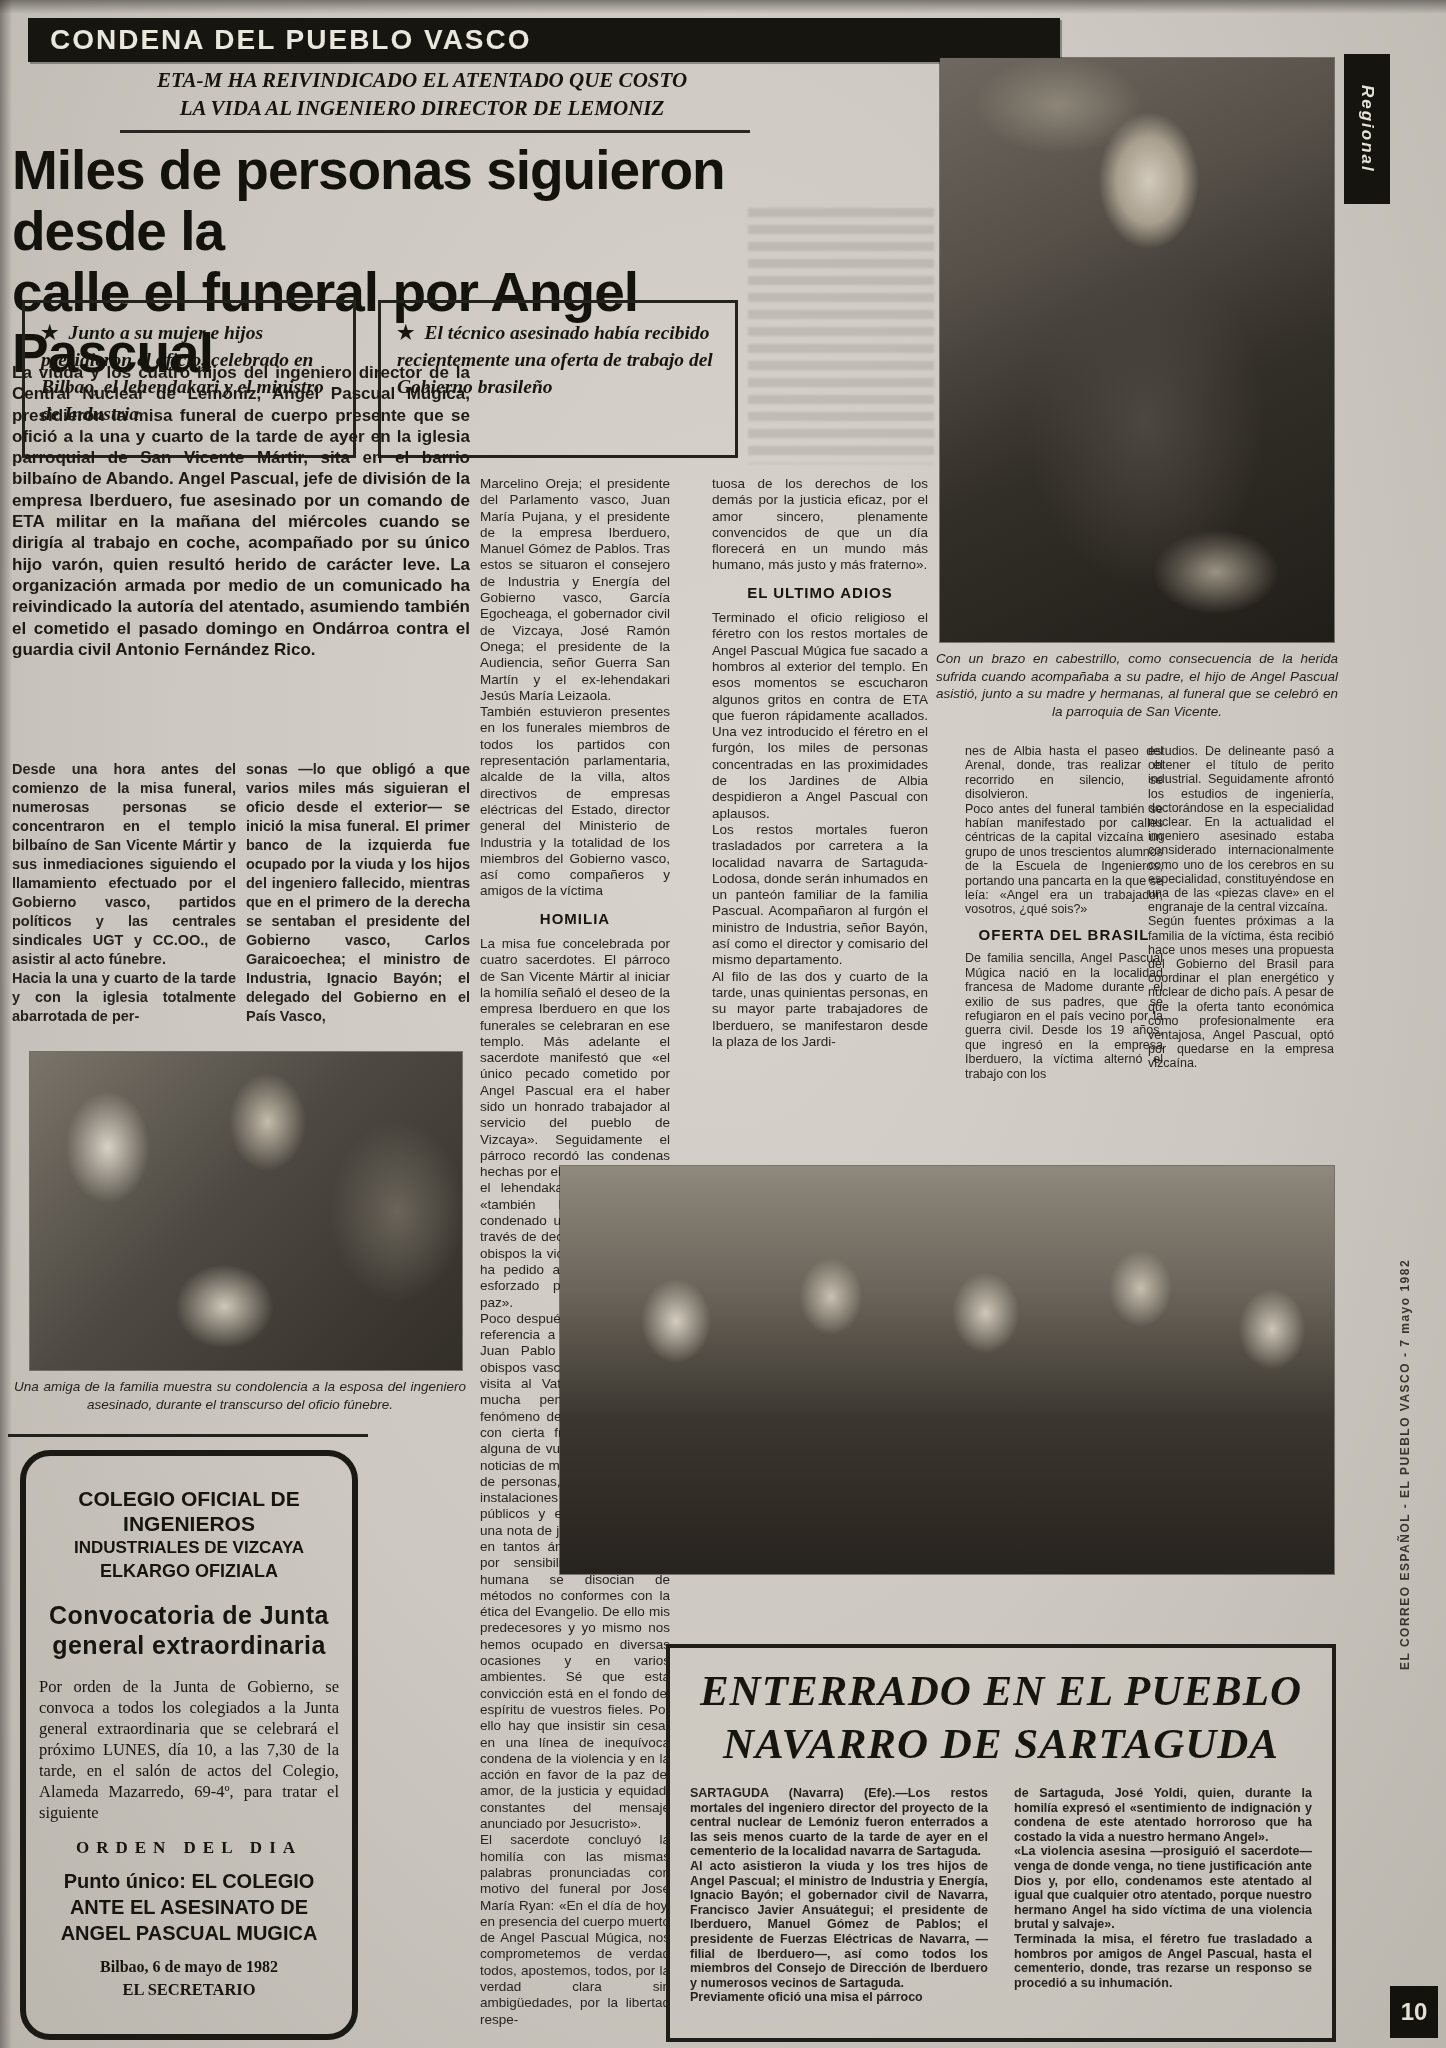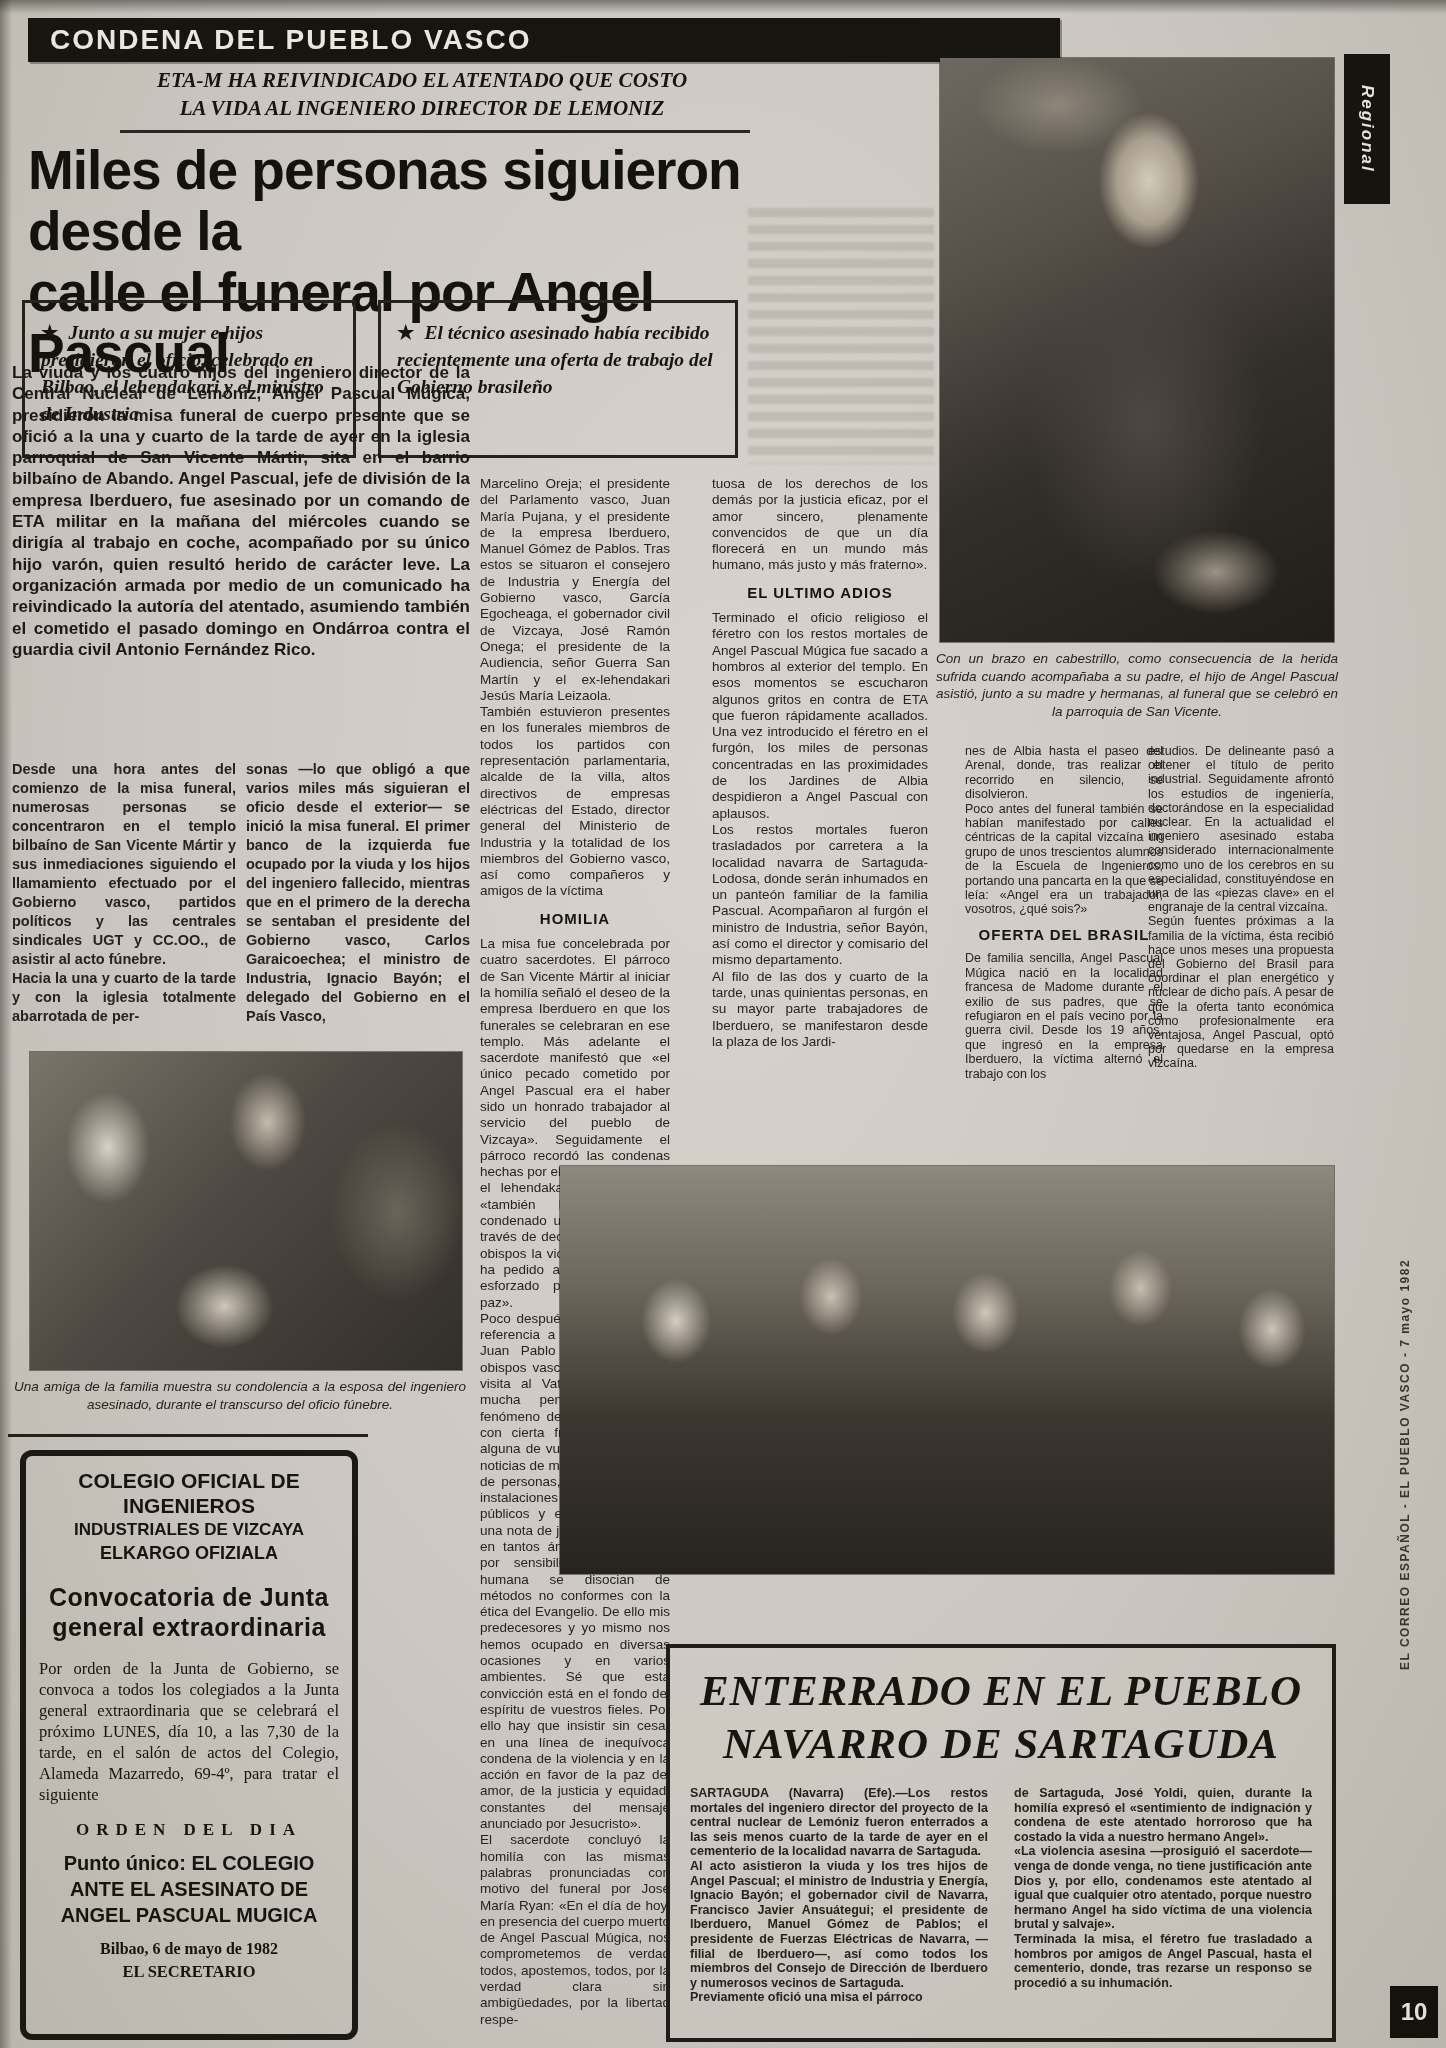--- a/index.html
+++ b/index.html
@@ -19,21 +19,21 @@
   .regional{position:absolute;left:1344px;top:54px;width:46px;height:150px;background:#16140f;
     display:flex;align-items:center;justify-content:center;}
   .regional span{writing-mode:vertical-rl;font-style:italic;font-weight:bold;font-size:17px;
     color:#e6e2d8;letter-spacing:2px;}
 
   .kicker{position:absolute;left:100px;top:66px;width:644px;text-align:center;
     font-family:"Liberation Serif",serif;font-style:italic;font-weight:bold;
     font-size:21px;line-height:28px;color:#17150f;}
   .kicker-rule{position:absolute;left:120px;top:130px;width:630px;height:3px;background:#2b2823;}
 
-  .headline{position:absolute;left:28px;top:140px;width:740px;font-weight:bold;
+  .headline{position:absolute;left:12px;top:140px;width:740px;font-weight:bold;
     font-size:55px;line-height:61px;letter-spacing:-1px;color:#14120c;}
 
   .deck{position:absolute;border:3px solid #24221c;padding:16px 14px 0 16px;box-sizing:border-box;
     font-family:"Liberation Serif",serif;font-style:italic;font-weight:bold;
     font-size:19.5px;line-height:27px;color:#17150f;}
   .deck .star{font-style:normal;margin-right:10px;}
   #deck1{left:22px;top:300px;width:334px;height:158px;}
   #deck2{left:378px;top:300px;width:360px;height:158px;}
 
   .bleed{position:absolute;left:748px;top:208px;width:186px;height:256px;opacity:.55;
@@ -77,21 +77,21 @@
 
   .caption{position:absolute;font-style:italic;font-size:13.5px;line-height:17.5px;
     color:#26231e;text-align:justify;text-align-last:center;}
   #cap-top{left:936px;top:650px;width:402px;}
   #cap-left{left:14px;top:1378px;width:452px;}
   #cap-center{left:598px;top:1586px;width:712px;}
 
   .rule-left{position:absolute;left:8px;top:1434px;width:360px;height:3px;background:#23211c;}
 
   .adbox{position:absolute;left:20px;top:1450px;width:338px;height:590px;box-sizing:border-box;
-    border:6px solid #1b1914;border-radius:12px;padding:12px 13px 0;text-align:center;color:#17150f;}
+    border:6px solid #1b1914;border-radius:30px;padding:30px 13px 0;text-align:center;color:#17150f;}
   .ad-org{font-weight:bold;font-size:21px;line-height:25px;letter-spacing:0;}
   .ad-org2{font-weight:bold;font-size:17px;line-height:24px;}
   .ad-eu{font-weight:bold;font-size:19px;line-height:23px;margin-top:16px;}
   .ad-eu2{font-weight:bold;font-size:18px;line-height:22px;}
   .ad-title{font-weight:bold;font-size:25px;line-height:30px;margin-top:18px;letter-spacing:.5px;}
   .ad-body{font-family:"Liberation Serif",serif;font-size:16.5px;line-height:21px;
     text-align:justify;margin-top:16px;}
   .ad-orden{font-family:"Liberation Serif",serif;font-weight:bold;font-size:17px;
     letter-spacing:7px;margin-top:15px;}
   .ad-punto{font-weight:bold;font-size:20px;line-height:26px;margin-top:10px;}

